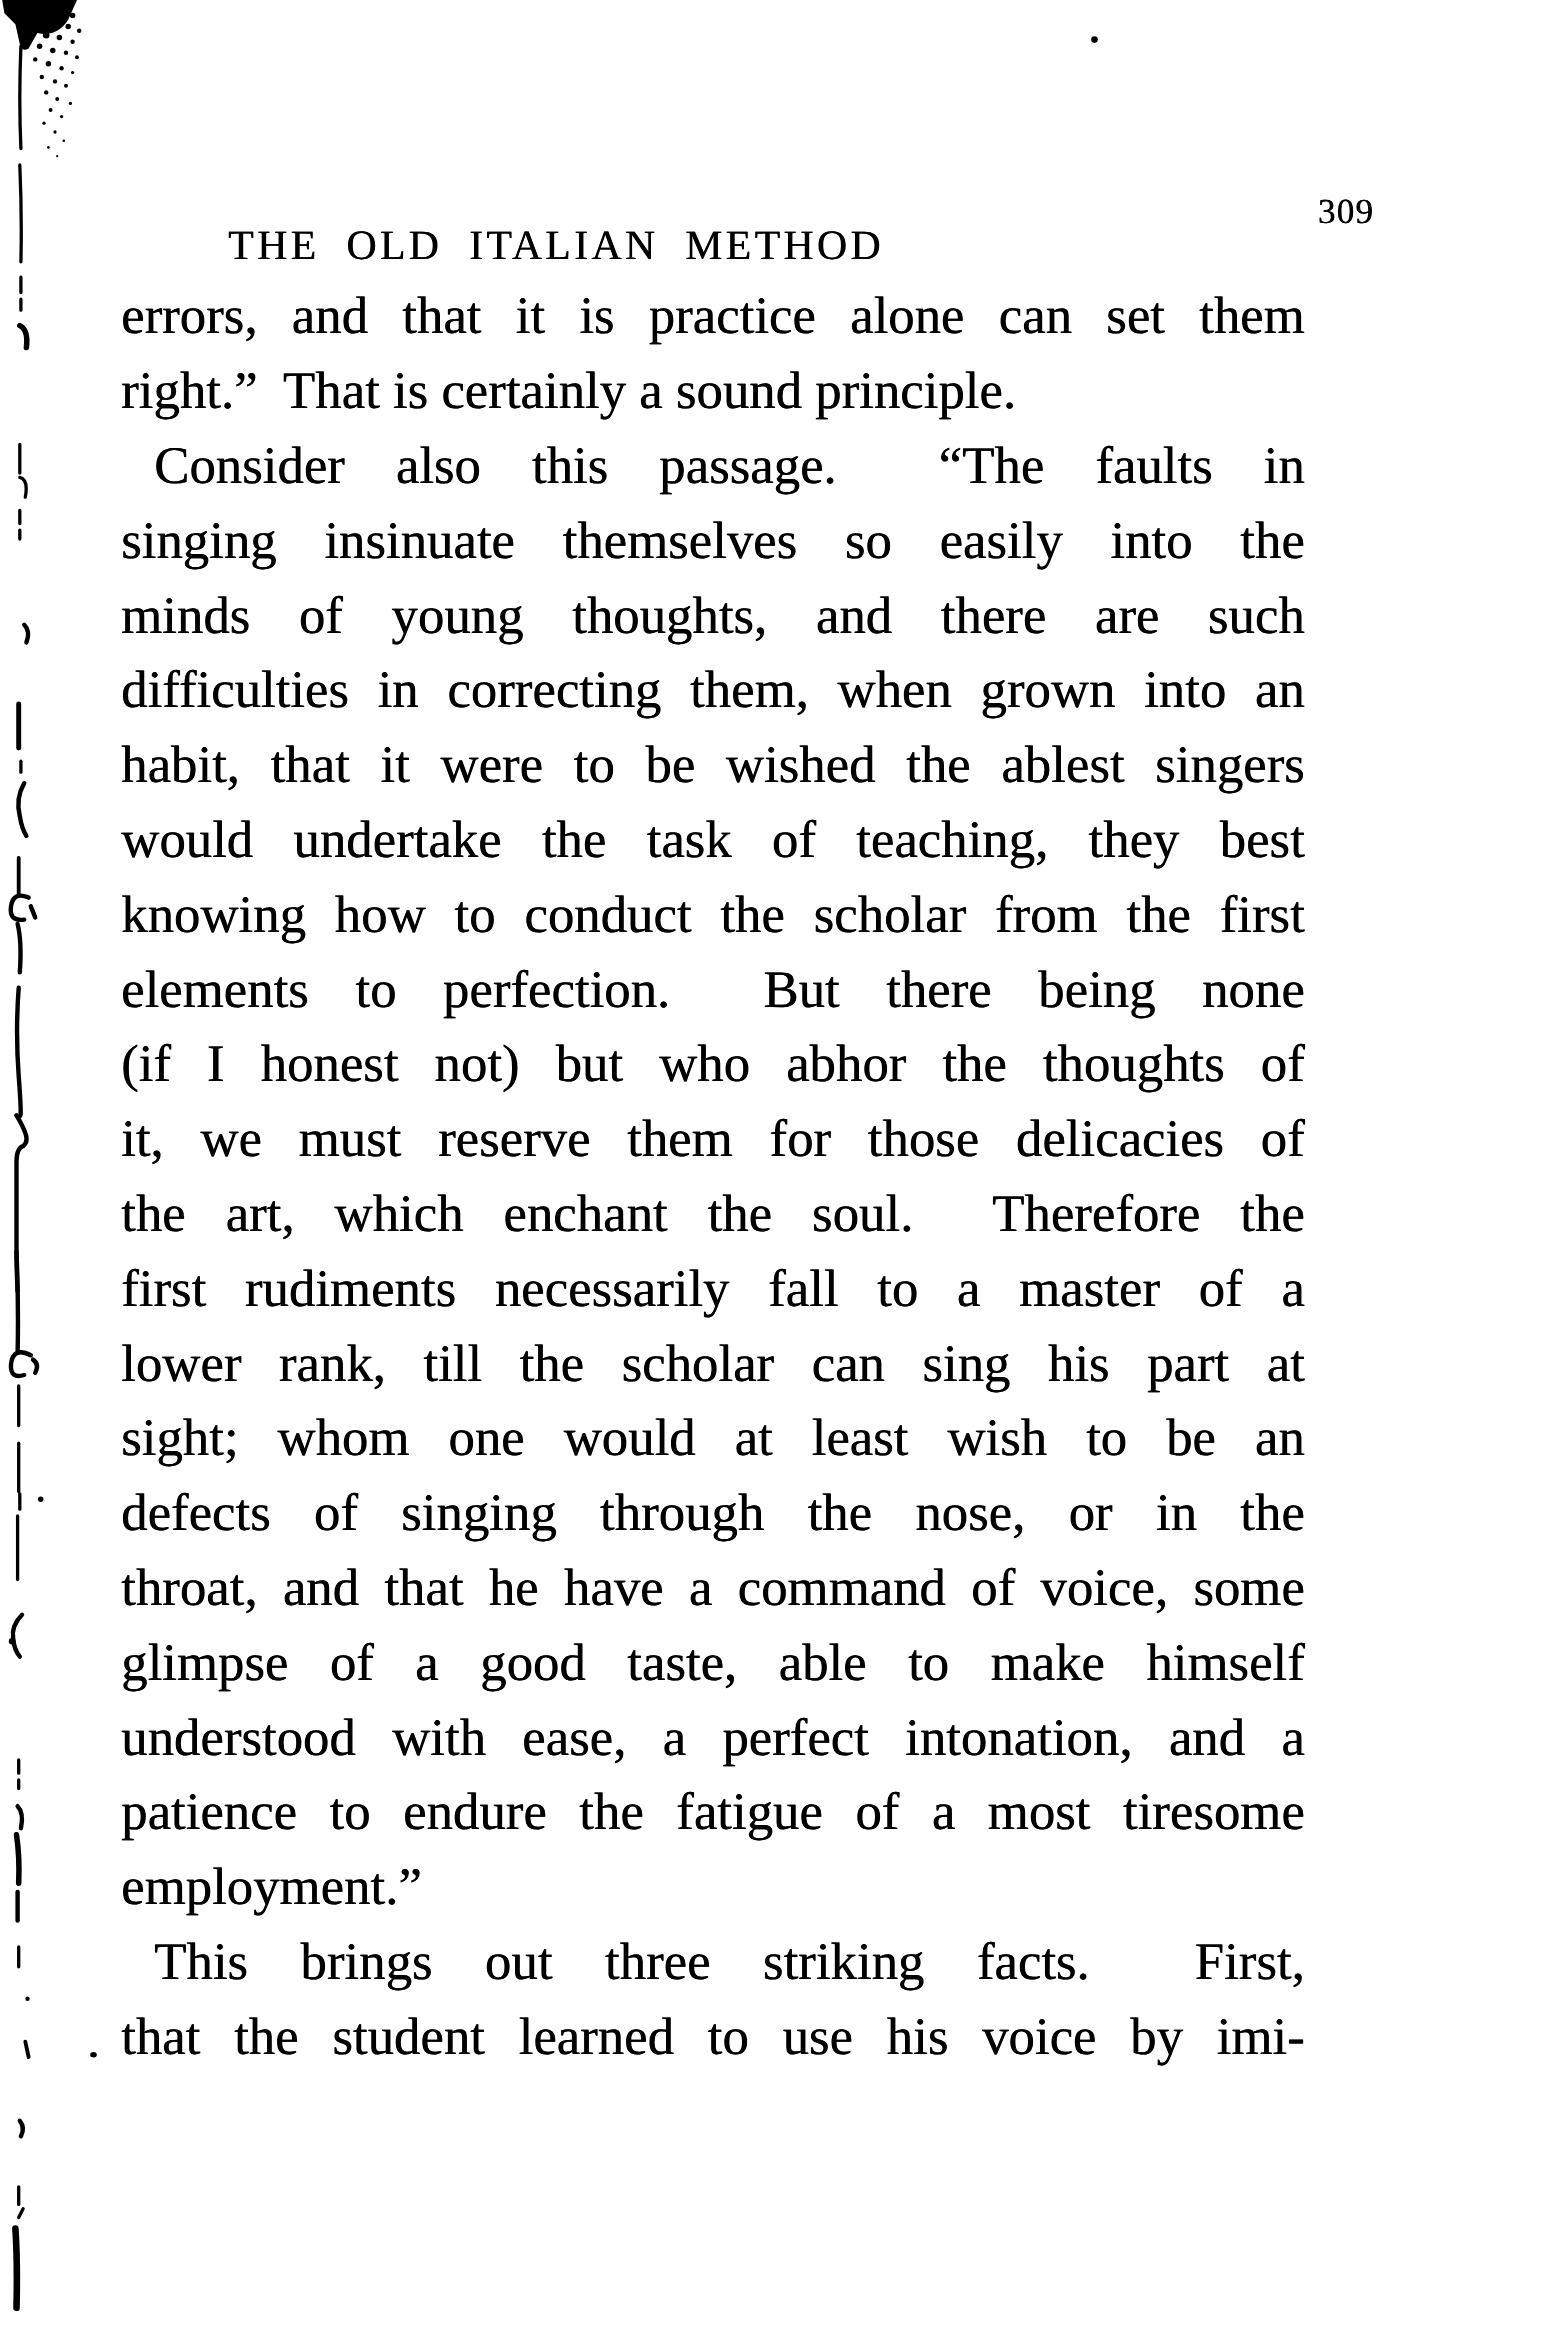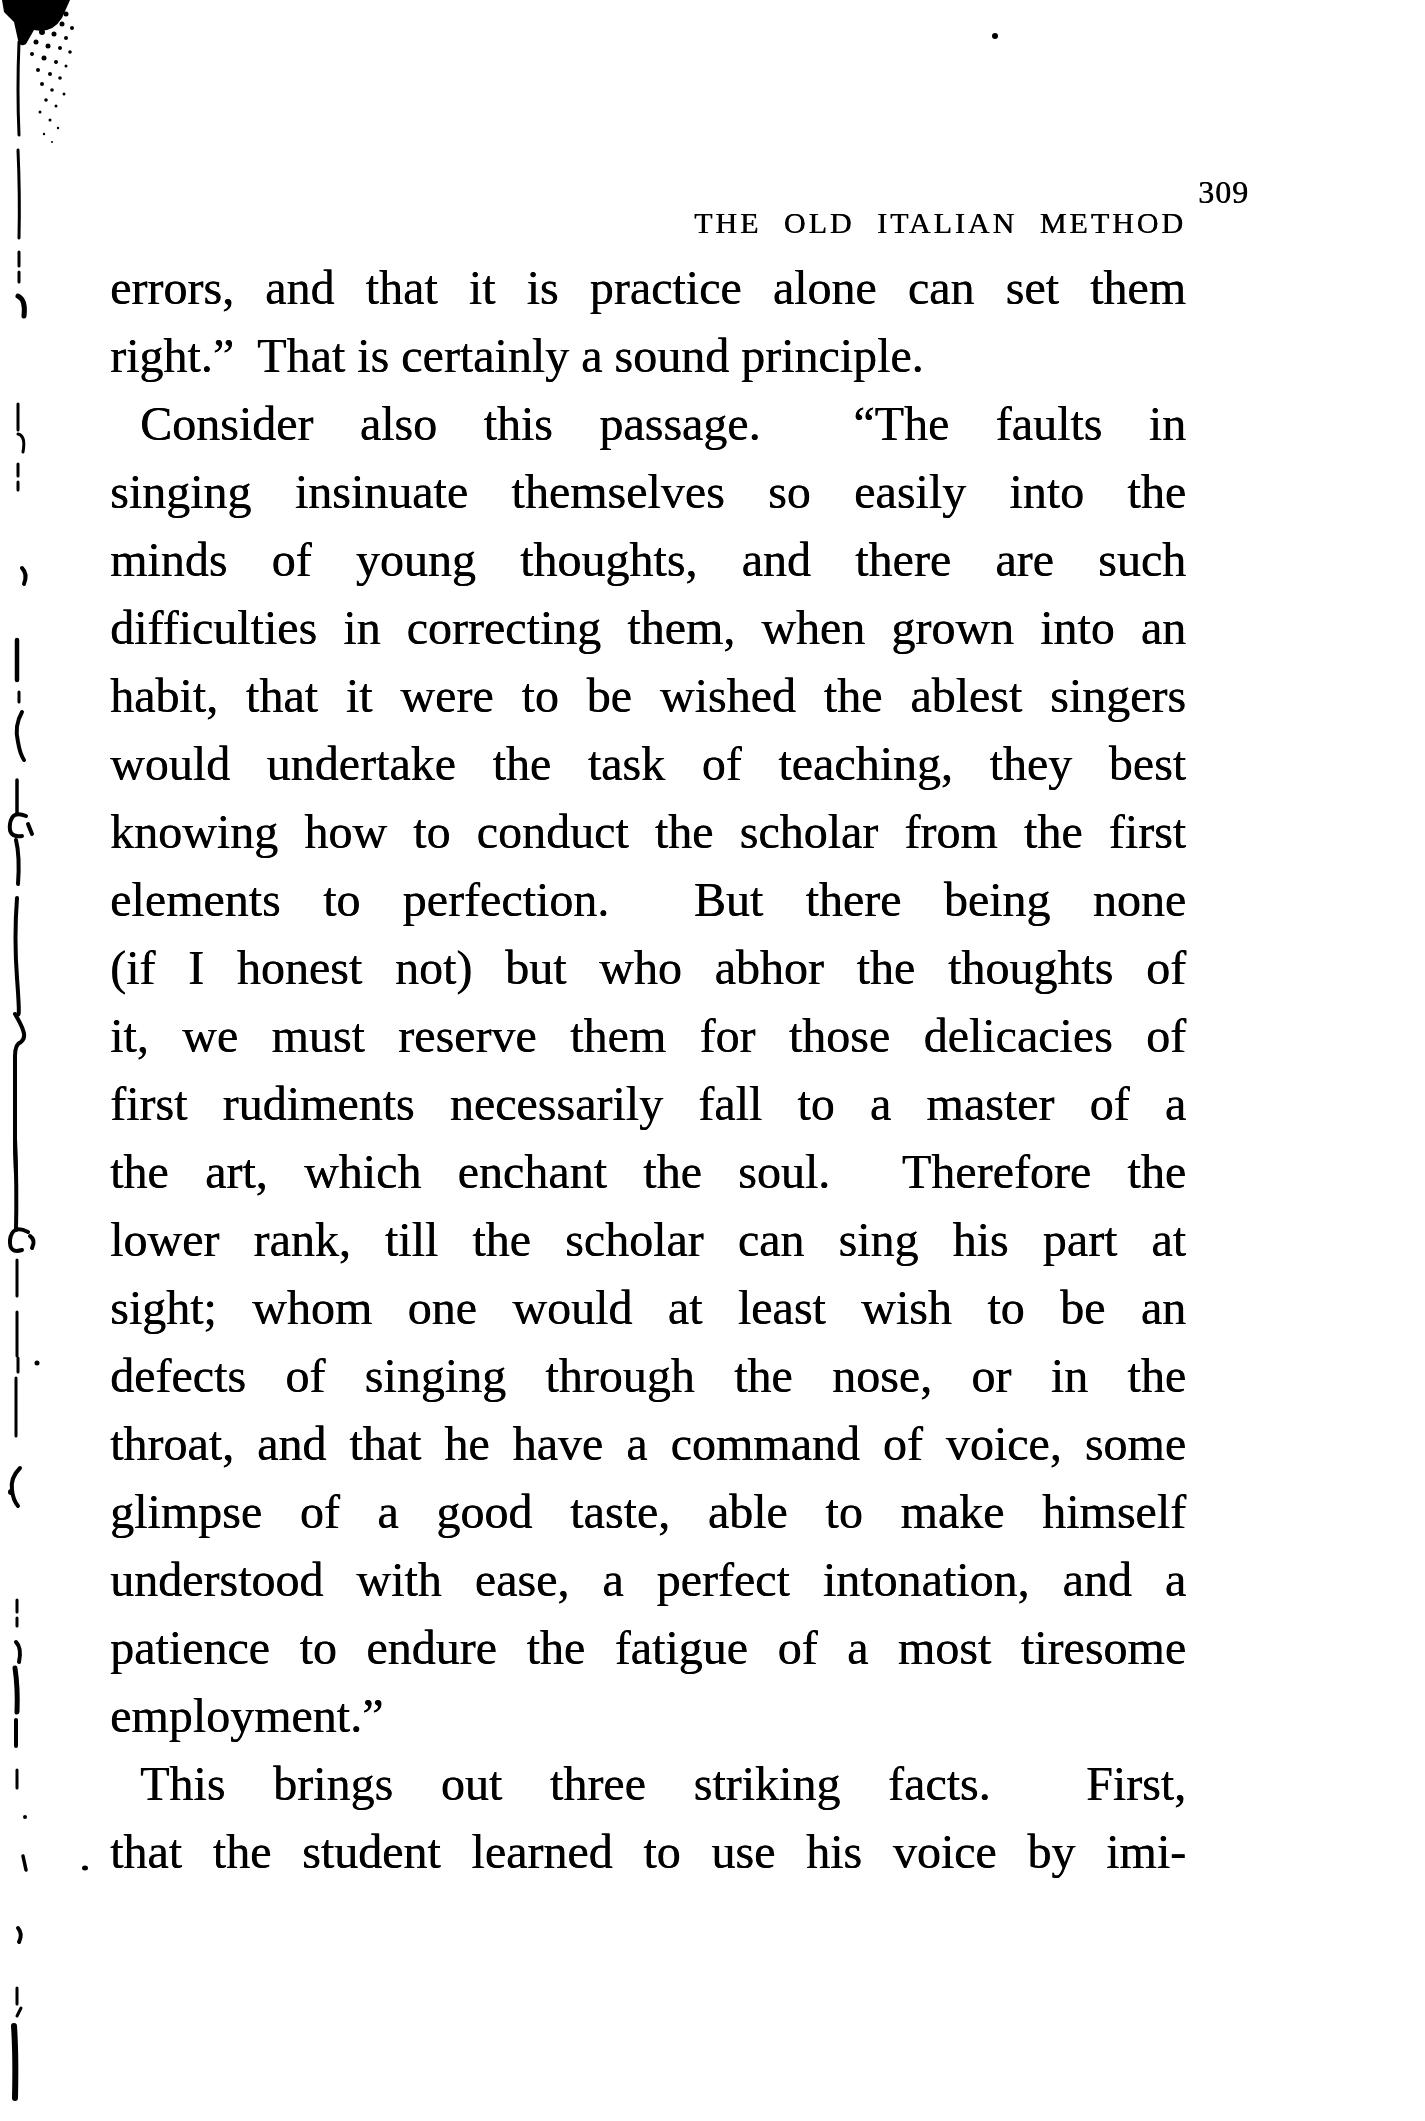--- a/index.html
+++ b/index.html
@@ -6,22 +6,22 @@
   .page{
     position:relative;
     width:1425px;height:2121px;
     background:#ffffff;
     overflow:hidden;
     font-family:"Liberation Serif","DejaVu Serif",serif;
     color:#000;
   }
   .running-header{
     position:absolute;left:110px;top:172px;width:1076px;height:40px;
-    text-align:right;
-    font-size:30px;line-height:34px;
+    text-align:left;
+    font-size:38px;line-height:34px;
     letter-spacing:3px;word-spacing:12px;
     text-shadow:0.45px 0 0 #000;
     white-space:pre;
   }
   .pagenum{
     position:absolute;left:1198px;top:176px;
     font-size:32px;line-height:32px;
     letter-spacing:1px;
     text-shadow:0.45px 0 0 #000;
   }
@@ -131,22 +131,22 @@
       <div class="line jfull indent">Consider also this passage.  “The faults in</div>
       <div class="line jfull">singing insinuate themselves so easily into the</div>
       <div class="line jfull">minds of young thoughts, and there are such</div>
       <div class="line jfull">difficulties in correcting them, when grown into an</div>
       <div class="line jfull">habit, that it were to be wished the ablest singers</div>
       <div class="line jfull">would undertake the task of teaching, they best</div>
       <div class="line jfull">knowing how to conduct the scholar from the first</div>
       <div class="line jfull">elements to perfection.  But there being none</div>
       <div class="line jfull">(if I honest not) but who abhor the thoughts of</div>
       <div class="line jfull">it, we must reserve them for those delicacies of</div>
+      <div class="line jfull">the art, which enchant the soul.  Therefore the</div>
       <div class="line jfull">first rudiments necessarily fall to a master of a</div>
-      <div class="line jfull">the art, which enchant the soul.  Therefore the</div>
       <div class="line jfull">lower rank, till the scholar can sing his part at</div>
       <div class="line jfull">sight; whom one would at least wish to be an</div>
       <div class="line jfull">defects of singing through the nose, or in the</div>
       <div class="line jfull">throat, and that he have a command of voice, some</div>
       <div class="line jfull">glimpse of a good taste, able to make himself</div>
       <div class="line jfull">understood with ease, a perfect intonation, and a</div>
       <div class="line jfull">patience to endure the fatigue of a most tiresome</div>
       <div class="line">employment.”</div>
       <div class="line jfull indent">This brings out three striking facts.  First,</div>
       <div class="line jfull">that the student learned to use his voice by imi-</div>

